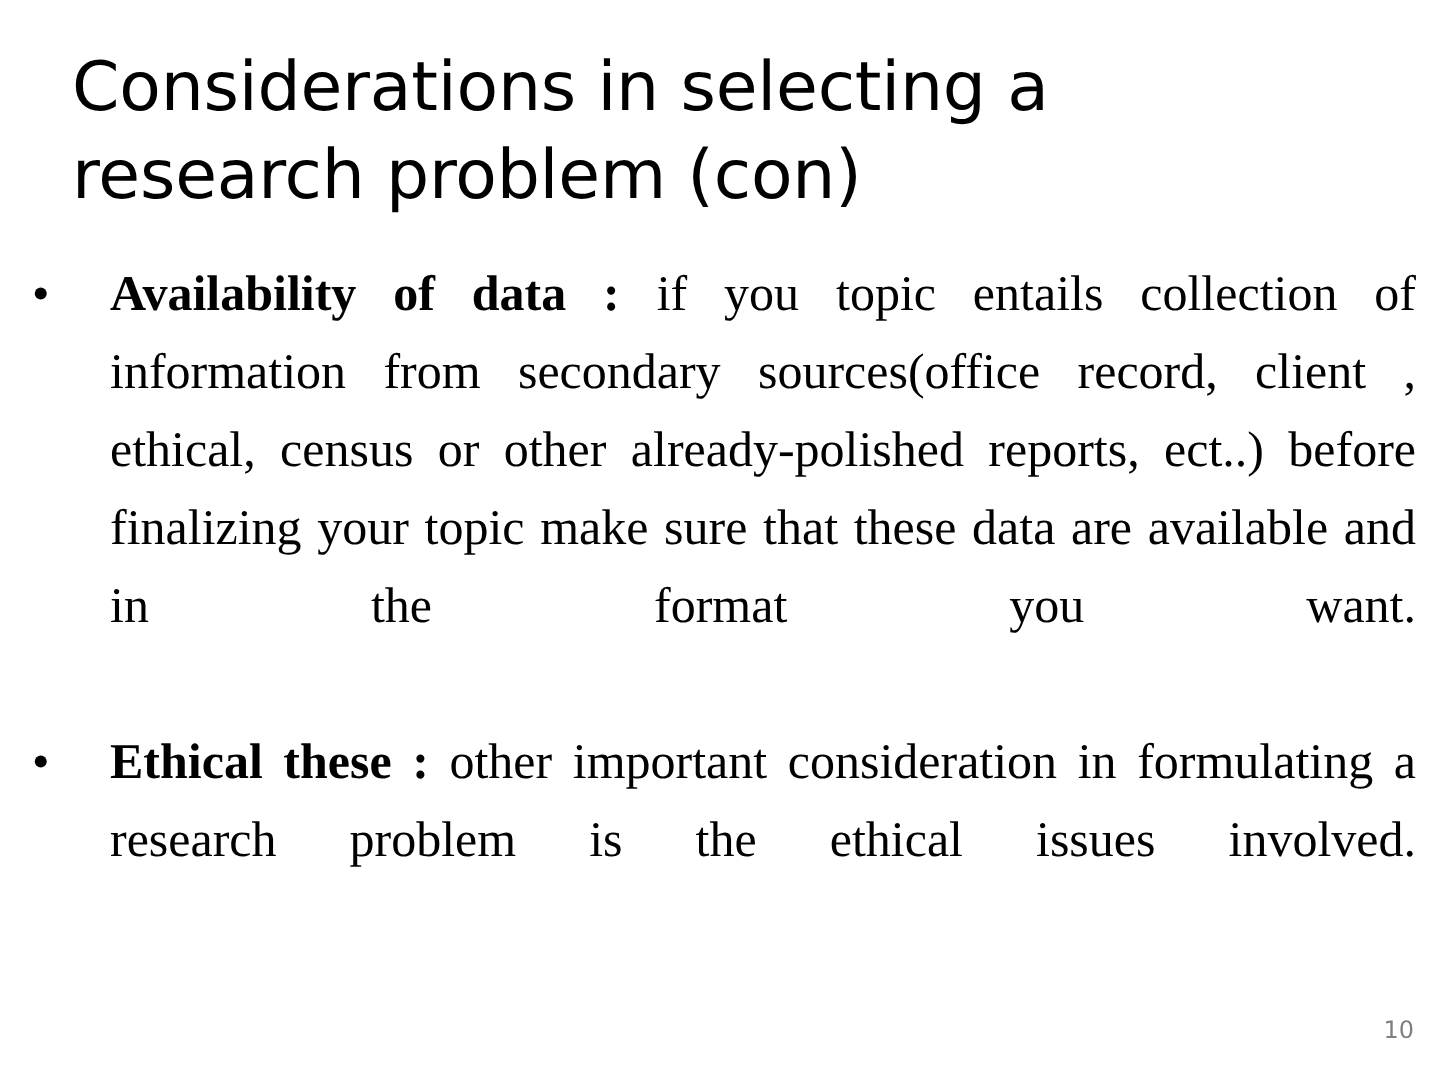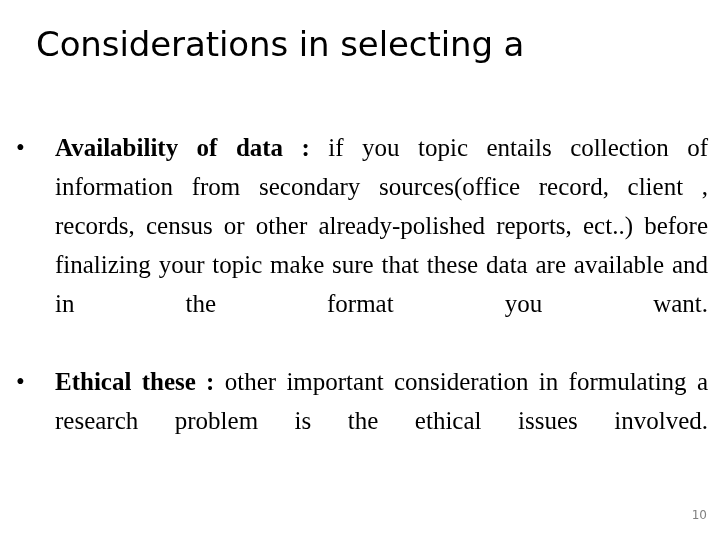--- a/index.html
+++ b/index.html
@@ -108,28 +108,29 @@
     text-align: center;
   }
 </style>
 </head>
 <body>
 
 <div class="slide">
 
   <div class="title-block">
     <span class="title-line">Considerations in selecting a</span>
+    <span class="title-line">research problem (con)</span>
   </div>
 
   <div class="body-block">
     <ul class="bullets">
 
       <li class="bullet">
         <span class="marker">•</span>
-        <span class="bullet-text"><span class="lead">Availability of data : </span><span class="rest">if you topic entails collection of information from secondary sources(office record, client , records, census or other already-polished reports, ect..) before finalizing your topic make sure that these data are available and in the format you want.</span></span>
+        <span class="bullet-text"><span class="lead">Availability of data : </span><span class="rest">if you topic entails collection of information from secondary sources(office record, client , ethical, census or other already-polished reports, ect..) before finalizing your topic make sure that these data are available and in the format you want.</span></span>
       </li>
 
       <li class="bullet">
         <span class="marker">•</span>
         <span class="bullet-text"><span class="lead">Ethical these : </span><span class="rest">other important consideration in formulating a research problem is the ethical issues involved.</span></span>
       </li>
 
     </ul>
   </div>
 

